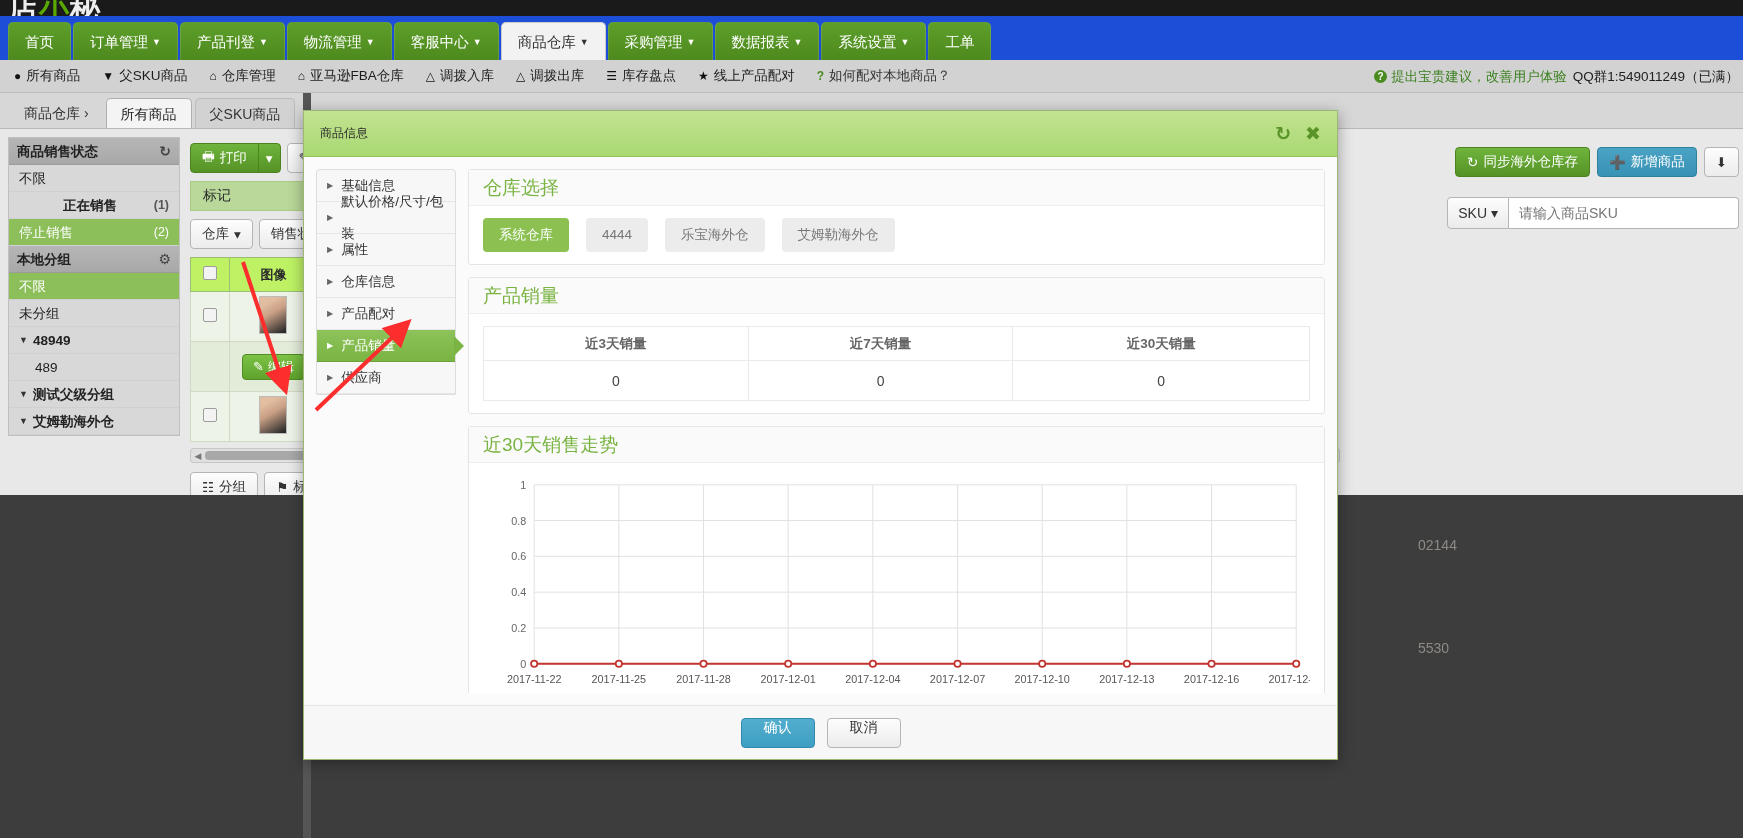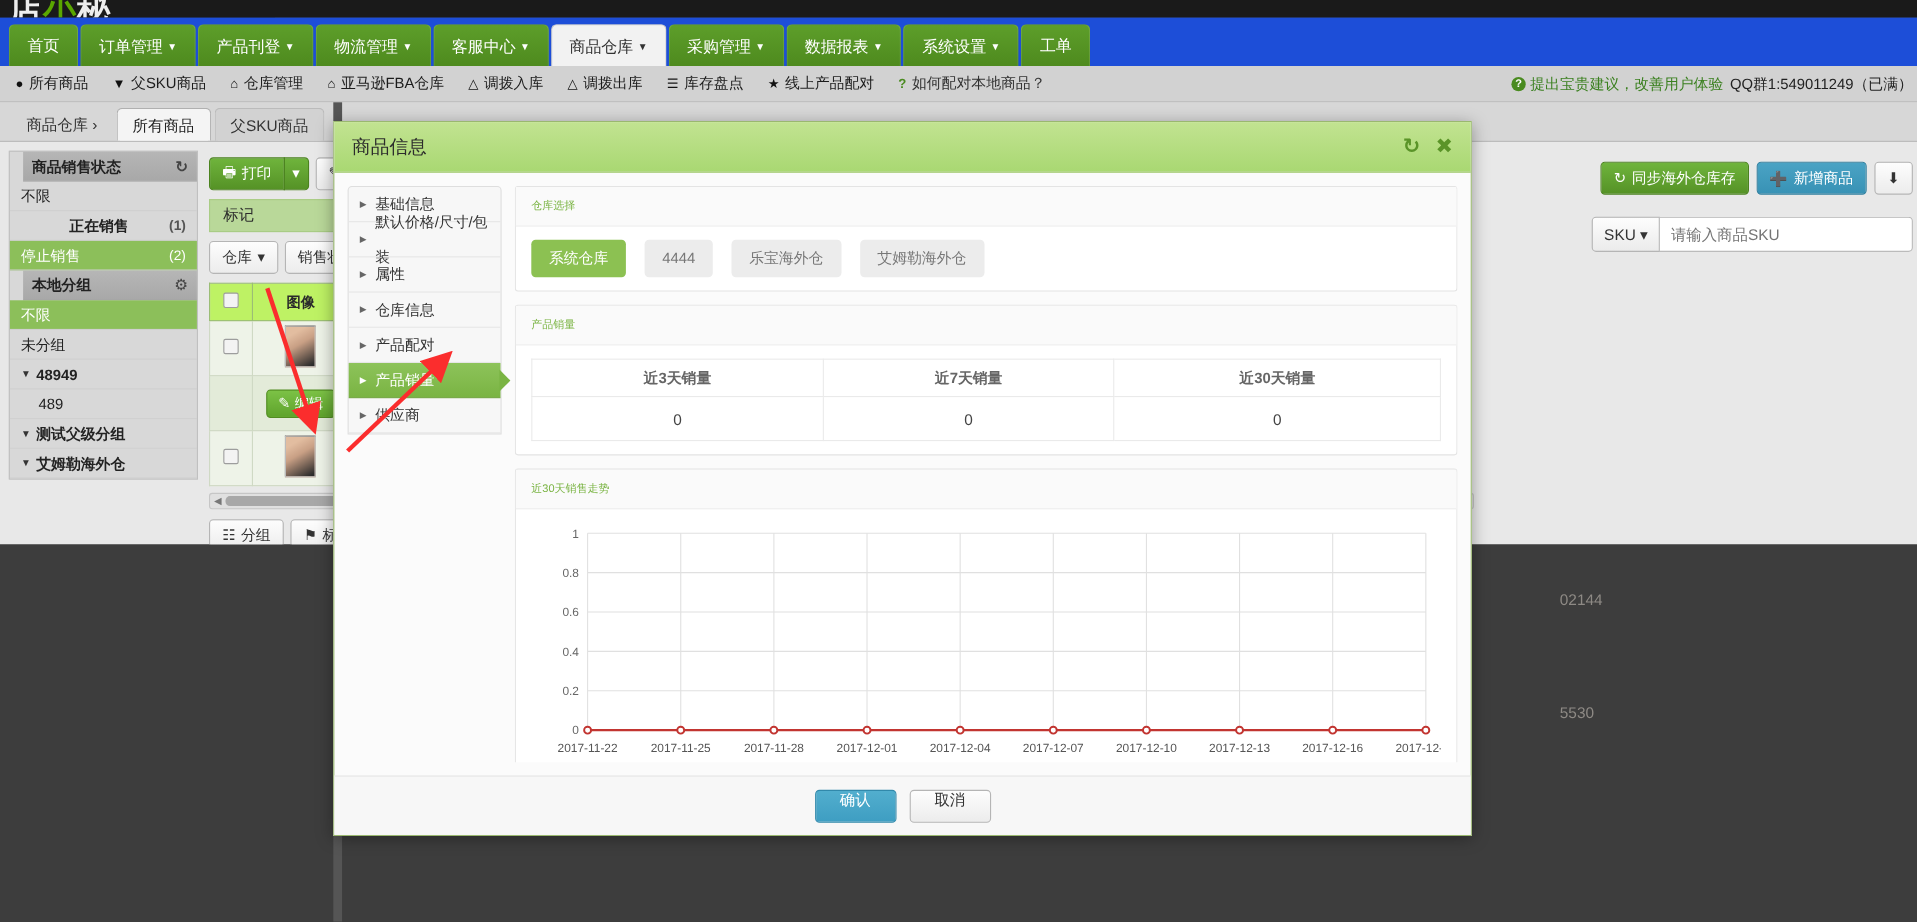--- a/index.html
+++ b/index.html
@@ -97,21 +97,20 @@
   
   .sidebar {
     position:absolute; left:8px; top:44px; width:172px;
     background:#d8d8d8; border:1px solid #c0c0c0;
   }
   .sb-head {
     background:linear-gradient(#b6b6b6,#a8a8a8); height:27px; line-height:27px;
     padding:0 8px; font-size:13.5px; color:#222; font-weight:bold;
     display:flex; justify-content:space-between; align-items:center;
     border-bottom:1px solid #9c9c9c;
-    margin-left:12px;
   }
   .sb-head .hic { font-size:14px; color:#444; cursor:pointer; }
   .sb-row {
     height:27px; line-height:27px; padding:0 10px; font-size:13.5px; color:#222;
     display:flex; justify-content:space-between; align-items:center; cursor:pointer;
     border-bottom:1px solid #d0d0d0;
   }
   .sb-row.bold { font-weight:bold; }
   .sb-row.green { background:#8cbf5a; color:#fff; }
   .sb-row.green .cnt { color:#fff; }
@@ -217,21 +216,21 @@
     position:absolute; left:303px; top:110px; width:1035px; height:650px;
     background:#fbfbfb; border:1px solid #9ab86f;
     box-shadow:0 3px 14px rgba(0,0,0,.35);
     display:flex; flex-direction:column;
   }
   .modal-head {
     height:46px; background:linear-gradient(#c2e391,#a9d872);
     display:flex; align-items:center; justify-content:space-between;
     padding:0 16px; border-bottom:1px solid #97c35e;
   }
-  .modal-title { font-size:17px; color:#2c2c2c; }
+  .modal-title { font-size:12px; color:#2c2c2c; }
   .modal-head-ic { display:flex; gap:14px; align-items:center; }
   .modal-head-ic span { font-size:19px; color:#5a9428; cursor:pointer; font-weight:bold; }
 
   .modal-body { flex:1; display:flex; padding:12px; gap:12px; overflow:hidden; }
 
   .mm {
     width:140px; background:#f7f7f7; border:1px solid #dedede;
     border-radius:4px 4px 0 0; align-self:flex-start;
   }
   .mm-item {
@@ -246,21 +245,21 @@
   .mm-item.active .tri { color:#fff; }
   .mm-item.active::after {
     content:""; position:absolute; right:-9px; top:6px;
     border:10px solid transparent; border-left-color:#7ab443; border-right:none;
     width:0; height:0;
   }
 
   .mpanes { flex:1; display:flex; flex-direction:column; gap:12px; overflow:hidden; }
   .card { border:1px solid #e4e4e4; background:#fff; border-radius:3px; }
   .card-h {
-    height:36px; line-height:36px; padding:0 14px; font-size:10px;
+    height:36px; line-height:36px; padding:0 14px; font-size:19px;
     color:#7ab443; background:#fafafa; border-bottom:1px solid #eee;
   }
   .card-b { padding:12px 14px; }
 
   .whtabs { display:flex; gap:17px; }
   .whtab {
     height:34px; line-height:34px; padding:0 16px; font-size:13.5px;
     background:#ececec; color:#777; border-radius:4px; cursor:pointer;
   }
   .whtab.active { background:#8cc152; color:#fff; }

